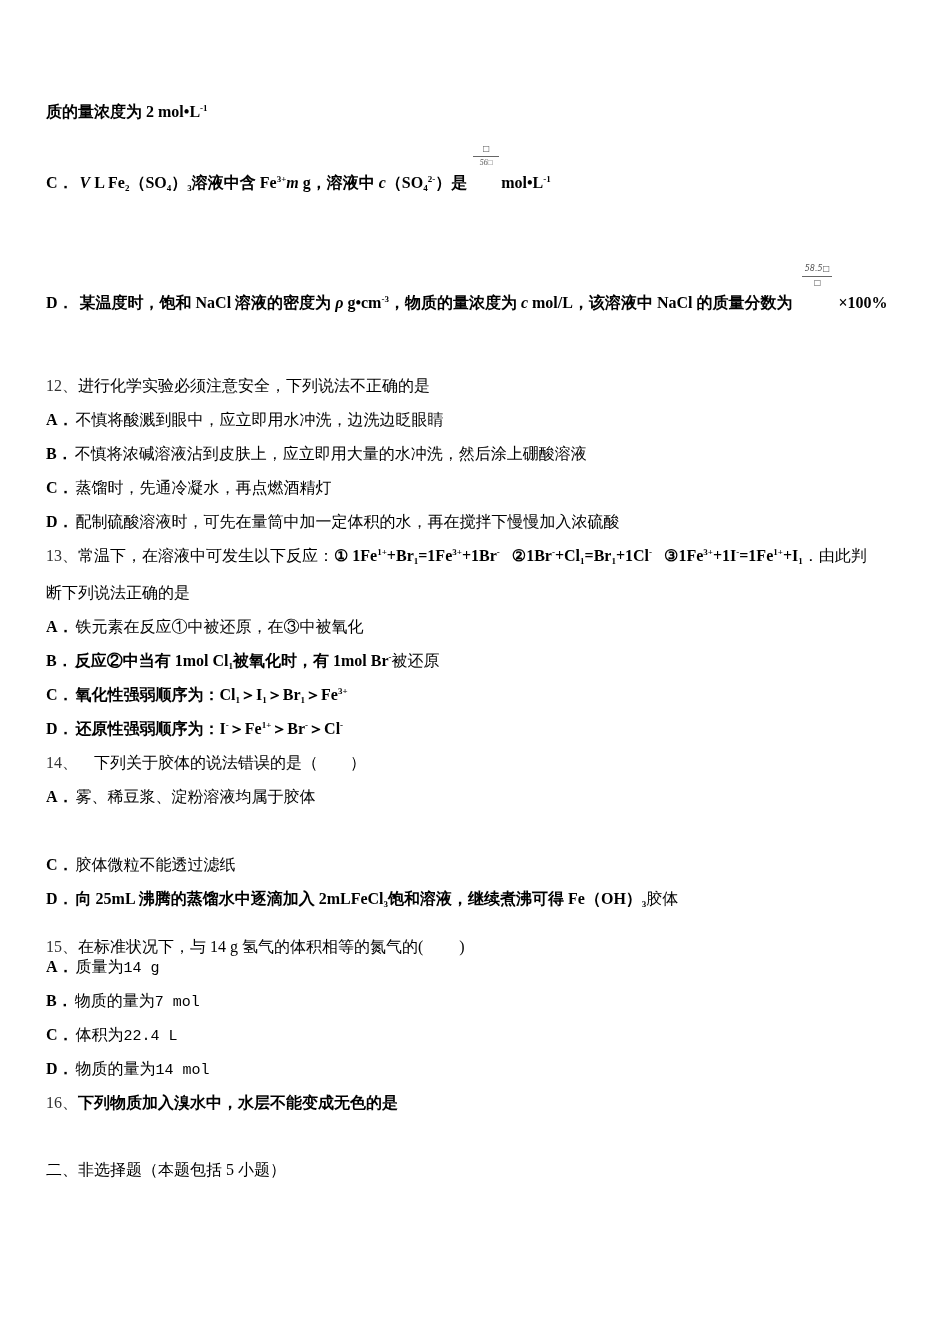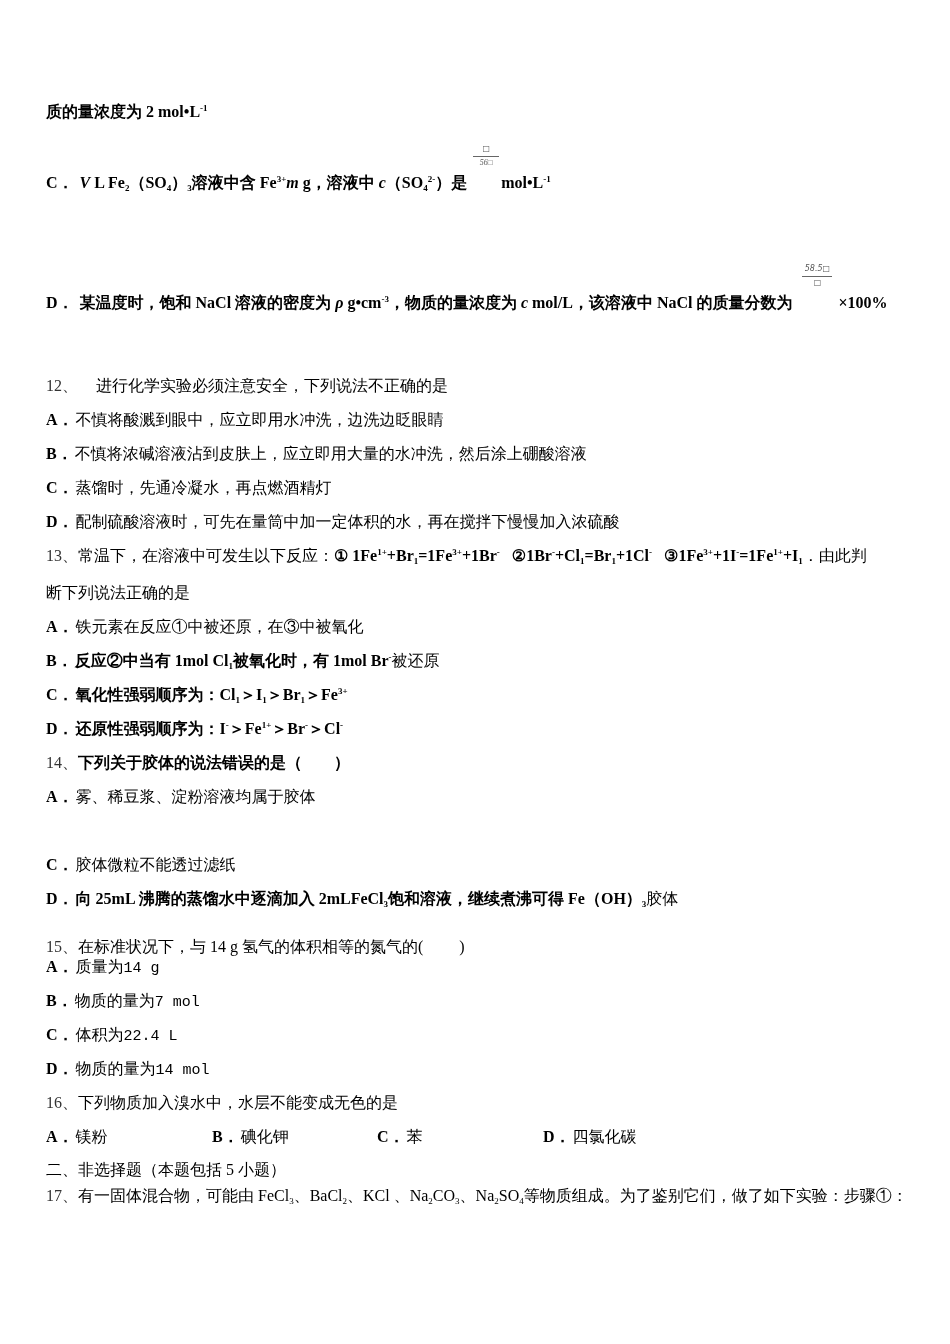--- a/index.html
+++ b/index.html
@@ -92,21 +92,21 @@
     <span class="label">D．</span>
     <span>某温度时，饱和 NaCl 溶液的密度为 </span><span class="it">ρ</span><span> g•cm</span><sup>-3</sup><span>，物质的量浓度为 </span><span class="it">c</span><span> mol/L，该溶液中 NaCl 的质量分数为</span>
     <span class="frac" style="width:34px; margin-left:4px; margin-right:4px;">
       <span class="num" style="top:-24px; width:34px;">58.5□</span>
       <span class="bar" style="top:-12px; width:30px;"></span>
       <span class="den" style="top:-10px; width:34px;">□</span>
     </span><span>×100%</span>
   </div>
 
   <div class="line" style="top:376px;">
-    <span class="qnum">12、</span><span style="font-weight:normal;margin-left:18px;">进行化学实验必须注意安全，下列说法不正确的是</span>
+    <span class="qnum">12、</span><span style="font-weight:normal;">进行化学实验必须注意安全，下列说法不正确的是</span>
   </div>
   <div class="line" style="top:410px;">
     <span class="label">A．</span><span style="font-weight:normal;">不慎将酸溅到眼中，应立即用水冲洗，边洗边眨眼睛</span>
   </div>
   <div class="line" style="top:478px;">
     <span class="label">C．</span><span style="font-weight:normal;">蒸馏时，先通冷凝水，再点燃酒精灯</span>
   </div>
   <div class="line" style="top:444px;">
     <span class="label">B．</span><span style="font-weight:normal;">不慎将浓碱溶液沾到皮肤上，应立即用大量的水冲洗，然后涂上硼酸溶液</span>
   </div>
@@ -127,21 +127,21 @@
     <span class="label">B．</span><span>反应②中当有 1mol Cl</span><sub>1</sub><span>被氧化时，有 1mol Br</span><sup>-</sup><span style="font-weight:normal;">被还原</span>
   </div>
   <div class="line" style="top:685px;">
     <span class="label">C．</span><span>氧化性强弱顺序为：Cl</span><sub>1</sub><span>＞I</span><sub>1</sub><span>＞Br</span><sub>1</sub><span>＞Fe</span><sup>3+</sup>
   </div>
   <div class="line" style="top:719px;">
     <span class="label">D．</span><span>还原性强弱顺序为：I</span><sup>-</sup><span>＞Fe</span><sup>1+</sup><span>＞Br</span><sup>-</sup><span>＞Cl</span><sup>-</sup>
   </div>
 
   <div class="line" style="top:753px;">
-    <span class="qnum">14、</span><span style="font-weight:bold;">下列关于胶体的说法错误的是（　　）</span>
+    <span class="qnum">14、</span><span style="font-weight:normal;margin-left:16px;">下列关于胶体的说法错误的是（　　）</span>
   </div>
   <div class="line" style="top:787px;">
     <span class="label">A．</span><span style="font-weight:normal;">雾、稀豆浆、淀粉溶液均属于胶体</span>
   </div>
   <div class="line" style="top:855px;">
     <span class="label">C．</span><span style="font-weight:normal;">胶体微粒不能透过滤纸</span>
   </div>
   <div class="line" style="top:889px;">
     <span class="label">D．</span><span>向 25mL 沸腾的蒸馏水中逐滴加入 2mLFeCl</span><sub>3</sub><span>饱和溶液，继续煮沸可得 Fe（OH）</span><sub>3</sub><span style="font-weight:normal;">胶体</span>
   </div>
@@ -156,30 +156,21 @@
     <span class="label">B．</span><span style="font-weight:normal;">物质的量为</span><span class="mono">7 mol</span>
   </div>
   <div class="line" style="top:1025px;">
     <span class="label">C．</span><span style="font-weight:normal;">体积为</span><span class="mono">22.4 L</span>
   </div>
   <div class="line" style="top:1059px;">
     <span class="label">D．</span><span style="font-weight:normal;">物质的量为</span><span class="mono">14 mol</span>
   </div>
 
   <div class="line" style="top:1093px;">
-    <span class="qnum">16、</span><span style="font-weight:normal;">下列物质加入溴水中，水层不能变成无色的是</span>
-  </div>
-  <div class="line opt-row" style="top:1127px; width:860px; height:20px;">
-    <span class="opt" style="left:0px;"><span class="label">A．</span><span style="font-weight:normal;">镁粉</span></span>
-    <span class="opt" style="left:166px;"><span class="label">B．</span><span style="font-weight:normal;">碘化钾</span></span>
-    <span class="opt" style="left:331px;"><span class="label">C．</span><span style="font-weight:normal;">苯</span></span>
-    <span class="opt" style="left:497px;"><span class="label">D．</span><span style="font-weight:normal;">四氯化碳</span></span>
+    <span class="qnum">16、</span><span style="font-weight:bold;">下列物质加入溴水中，水层不能变成无色的是</span>
   </div>
 
   <div class="line light" style="top:1160px;">
     <span>二、非选择题（本题包括 5 小题）</span>
   </div>
 
-  <div class="line light" style="top:1186px;">
-    <span class="qnum">17、</span><span>有一固体混合物，可能由 FeCl</span><sub>3</sub><span>、BaCl</span><sub>2</sub><span>、KCl 、Na</span><sub>2</sub><span>CO</span><sub>3</sub><span>、Na</span><sub>2</sub><span>SO</span><sub>4</sub><span>等物质组成。为了鉴别它们，做了如下实验：步骤①：</span>
-  </div>
 
 </div>
 
 </body></html>

